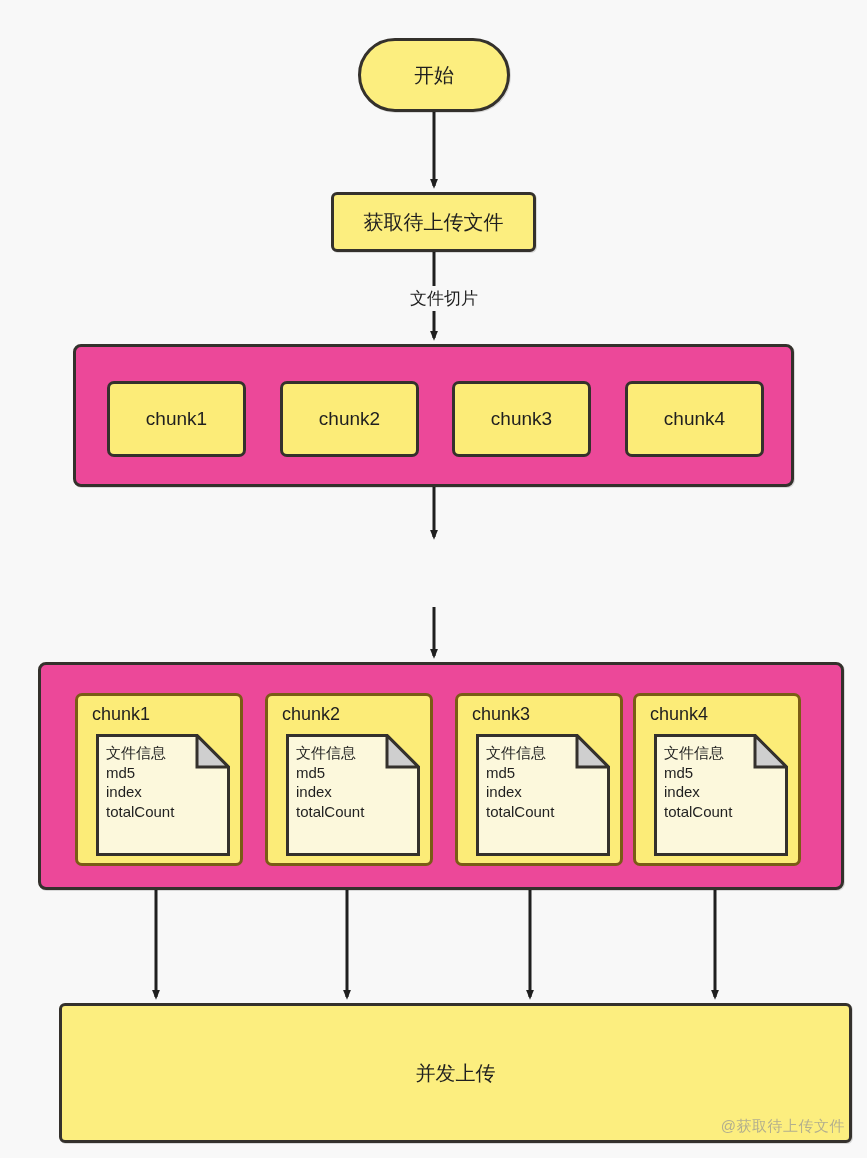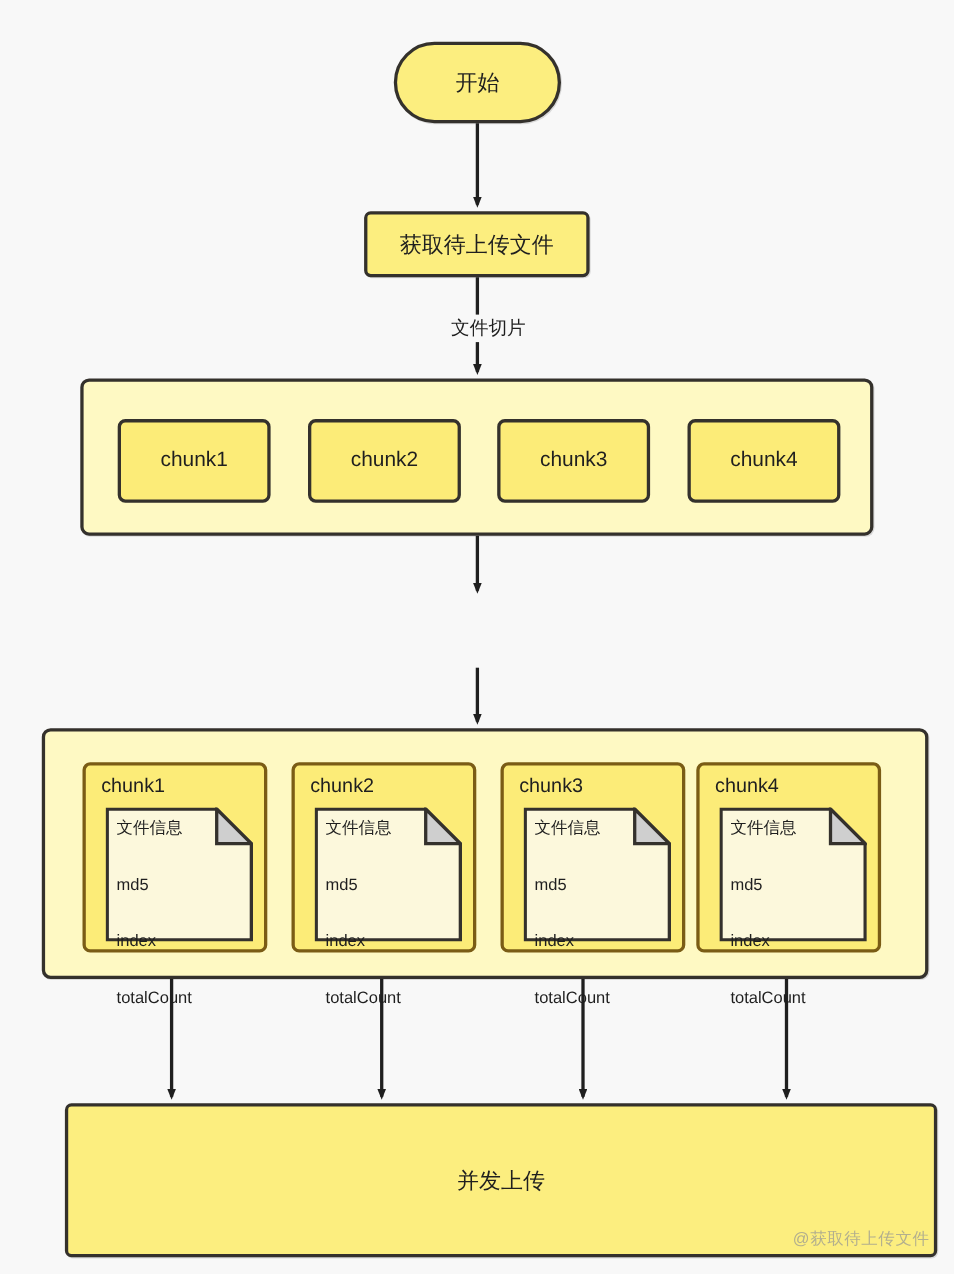--- a/index.html
+++ b/index.html
@@ -65,21 +65,21 @@
     left: 59px;
     top: 1003px;
     width: 793px;
     height: 140px;
   }
 
   
   .group-box {
     position: absolute;
     box-sizing: border-box;
-    background: #fef9c3;
+    background: #ec4899;
     border: 3px solid #34312c;
     border-radius: 8px;
     box-shadow: 1px 1px 0 rgba(0,0,0,0.12);
   }
   #group-chunks {
     left: 73px;
     top: 344px;
     width: 721px;
     height: 143px;
   }
@@ -152,21 +152,20 @@
   }
   .note-lines {
     position: absolute;
     left: 10px;
     top: 9px;
     display: flex;
     flex-direction: column;
     line-height: 1.30;
     font-size: 15px;
     color: #1f1f1f;
-    gap: 32px;
   }
 
   
   .edge-svg {
     position: absolute;
     left: 0;
     top: 0;
     width: 867px;
     height: 1158px;
     pointer-events: none;

